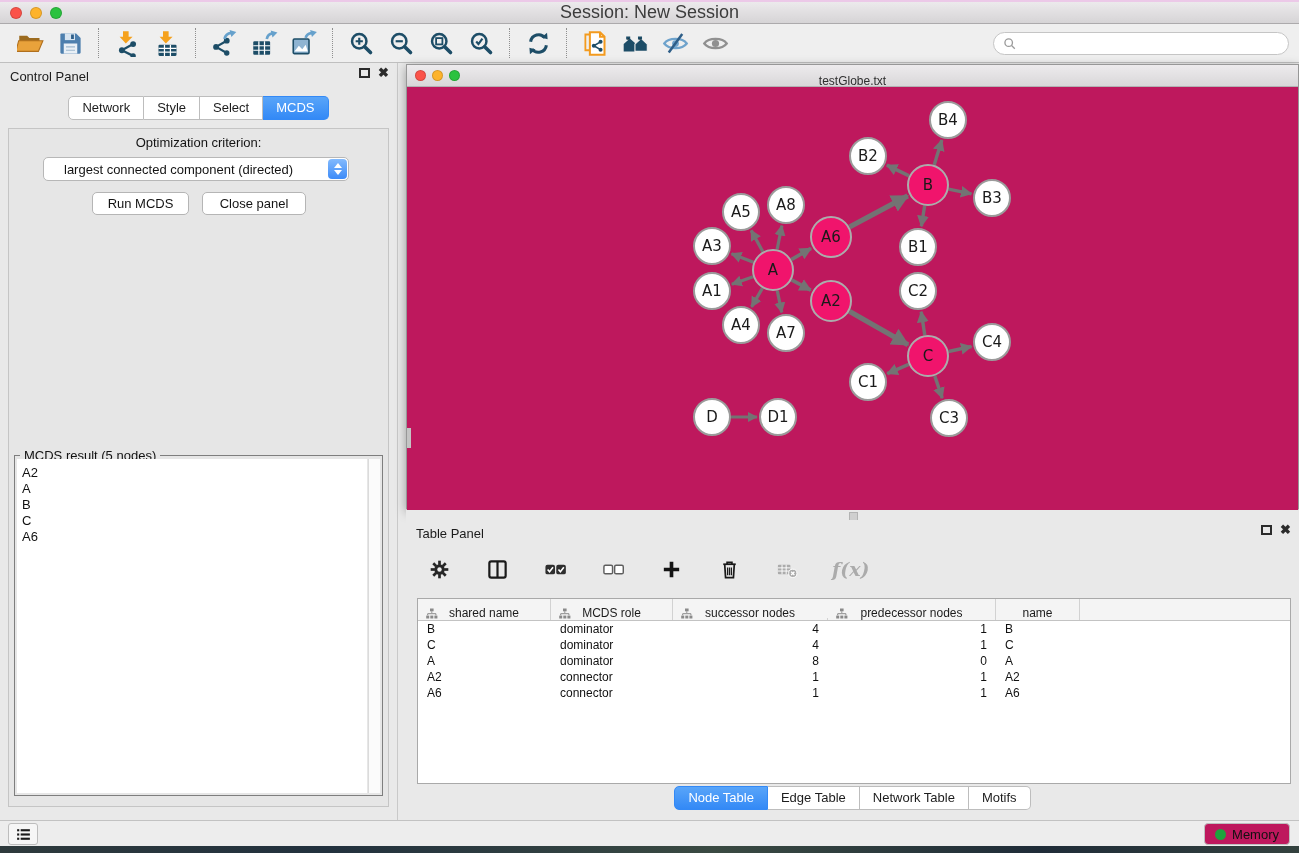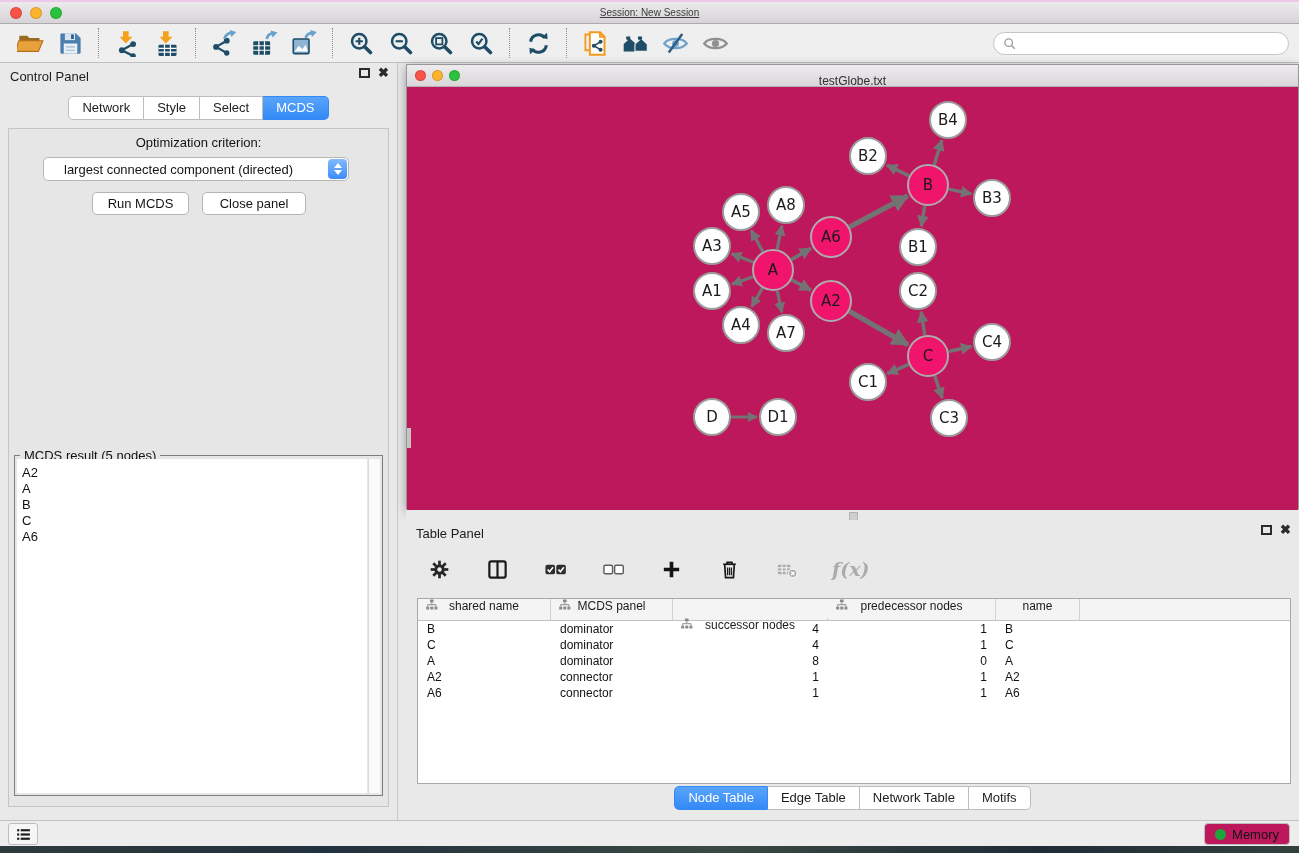--- a/index.html
+++ b/index.html
@@ -6,21 +6,21 @@
   html,body { width:1299px; height:853px; font-family:"Liberation Sans",sans-serif; background:#E9E9E9; overflow:hidden; }
   #app { position:relative; width:1299px; height:853px; }
 
   
   .titlebar { position:absolute; left:0; top:0; width:100%; height:24px;
     background:linear-gradient(#ECEAEC,#D6D4D6); border-top:2px solid #ECC9E8; border-bottom:1px solid #ACAAAC;
     display:flex; align-items:center; }
   .traffic { display:flex; gap:8px; margin-left:10px; }
   .light { width:12px; height:12px; border-radius:50%; border:1px solid rgba(0,0,0,.15); }
   .light.red{background:#FB5249;} .light.yellow{background:#FDB32C;} .light.green{background:#2BC23F;}
-  .win-title { position:absolute; left:0; right:0; text-align:center; font-size:10px; color:#3C3C3C;text-decoration:underline; }
+  .win-title { position:absolute; left:0; right:0; text-align:center; font-size:18px; color:#3C3C3C; }
 
   
   .toolbar { position:absolute; left:0; top:24px; width:100%; height:39px; background:#EFEFEF;
     border-bottom:1px solid #BFBFBF; display:flex; align-items:center; padding-left:10px; }
   .tb { width:40px; height:34px; background:transparent; border:none; display:flex; align-items:center; justify-content:center; cursor:pointer; }
   .tb svg { width:27px; height:27px; }
   .sep { height:30px; border-left:1px dotted #8F8F8F; margin:0 8px; }
   .searchbox { position:absolute; right:10px; top:8px; width:296px; height:23px; background:#fff;
     border:1px solid #C5C5C5; border-radius:12px; display:flex; align-items:center; }
   .searchbox svg { width:14px; height:14px; margin-left:9px; flex:none; }
@@ -81,21 +81,21 @@
     background:#CFCFCF; border:1px solid #B3B3B3; }
 
   
   .table-panel { position:absolute; left:406px; top:457px; width:893px; height:298px; background:#E9E9E9; }
   .tp-toolbar { position:absolute; left:0; top:28px; width:100%; height:42px; display:flex; align-items:center; gap:32px; padding-left:20px;font-weight:bold; }
   .tp-ico { width:26px; height:26px; display:flex; align-items:center; justify-content:center; background:transparent; border:none; cursor:pointer; }
   .tp-ico svg { width:23px; height:23px; }
   .fx { font-family:"DejaVu Serif",serif; font-style:italic; font-size:19px; color:#ABABAB; }
   .tbl-wrap { position:absolute; left:11px; top:78px; width:874px; height:186px; background:#fff; border:1px solid #A9A9A9; overflow:hidden; }
   .tbl-head { display:flex; height:22px; background:#F4F4F4; border-bottom:1px solid #C3C3C3; }
-  .th-cell { display:flex; align-items:flex-start; font-size:12px; color:#1B1B1B; border-right:1px solid #D2D2D2;
+  .th-cell { display:flex; align-items:flex-end; font-size:12px; color:#1B1B1B; border-right:1px solid #D2D2D2;
     position:relative; justify-content:center; cursor:pointer; background:#F4F4F4; }
   .th-cell svg { position:absolute; left:8px; width:12px; height:12px; }
   .tbl-body { position:relative; }
   .tbl-row { display:flex; height:16px; cursor:default; }
   .td-cell { font-size:12px; color:#111; line-height:16px; white-space:nowrap; overflow:hidden; }
   .td-left { padding-left:9px; text-align:left; }
   .td-right { padding-right:9px; text-align:right; }
   .tp-tabs { top:266px; }
 
   
@@ -522,21 +522,21 @@
             <div class="th-cell" style="width: 122px; flex: 0 0 auto;">
               <svg viewBox="0 0 12 12">
                 <g fill="#8A8A8A">
                   <rect x="4" y="0.5" width="3.6" height="2.8"></rect>
                   <path d="M5.8 3.3v1.6M1.7 7.3V5.7h8.2v1.6" stroke="#8A8A8A" stroke-width="1" fill="none"></path>
                   <rect x="0.2" y="7.6" width="3" height="2.9"></rect>
                   <rect x="4.3" y="7.6" width="3" height="2.9"></rect>
                   <rect x="8.4" y="7.6" width="3" height="2.9"></rect>
                 </g>
               </svg>
-              <span>MCDS panel</span>
+              <span>MCDS role</span>
             </div>
             <div class="th-cell" style="width: 155px; flex: 0 0 auto; margin-top: 19px;">
               <svg viewBox="0 0 12 12">
                 <g fill="#8A8A8A">
                   <rect x="4" y="0.5" width="3.6" height="2.8"></rect>
                   <path d="M5.8 3.3v1.6M1.7 7.3V5.7h8.2v1.6" stroke="#8A8A8A" stroke-width="1" fill="none"></path>
                   <rect x="0.2" y="7.6" width="3" height="2.9"></rect>
                   <rect x="4.3" y="7.6" width="3" height="2.9"></rect>
                   <rect x="8.4" y="7.6" width="3" height="2.9"></rect>
                 </g>

